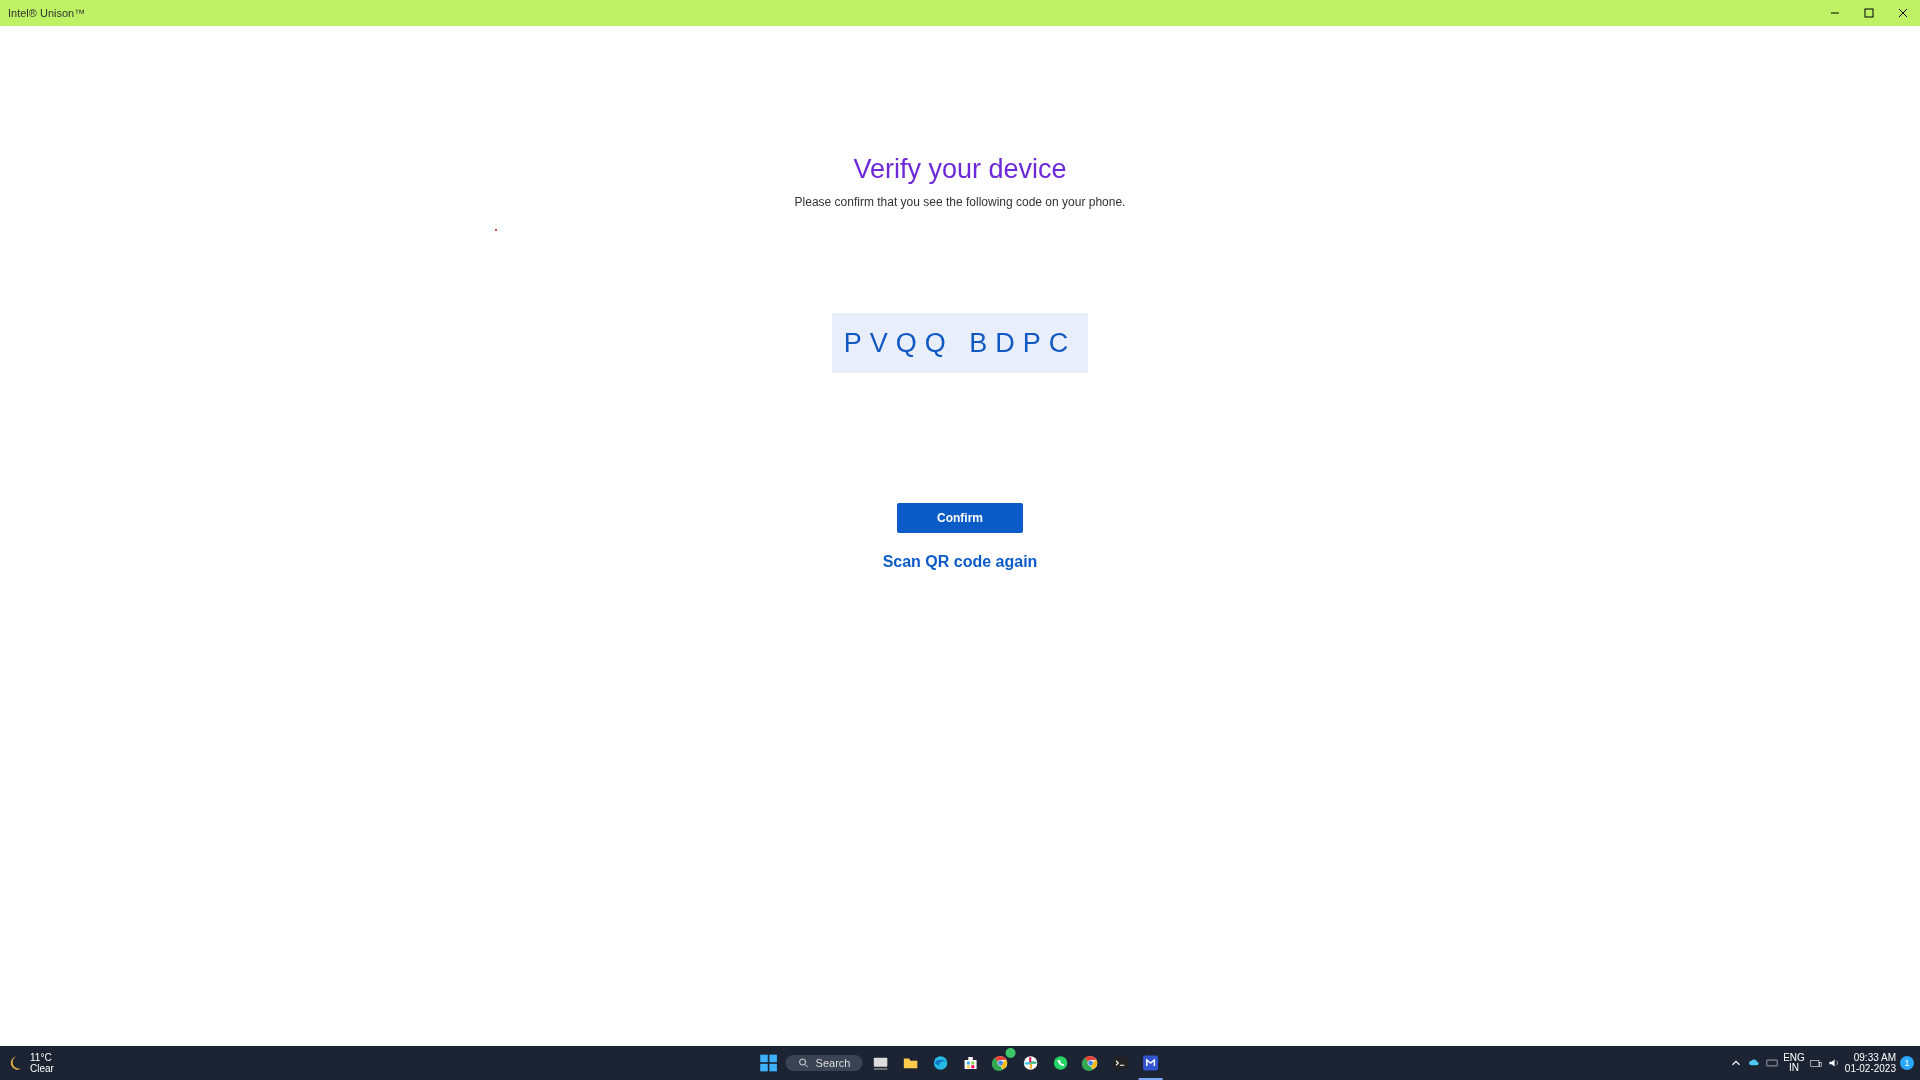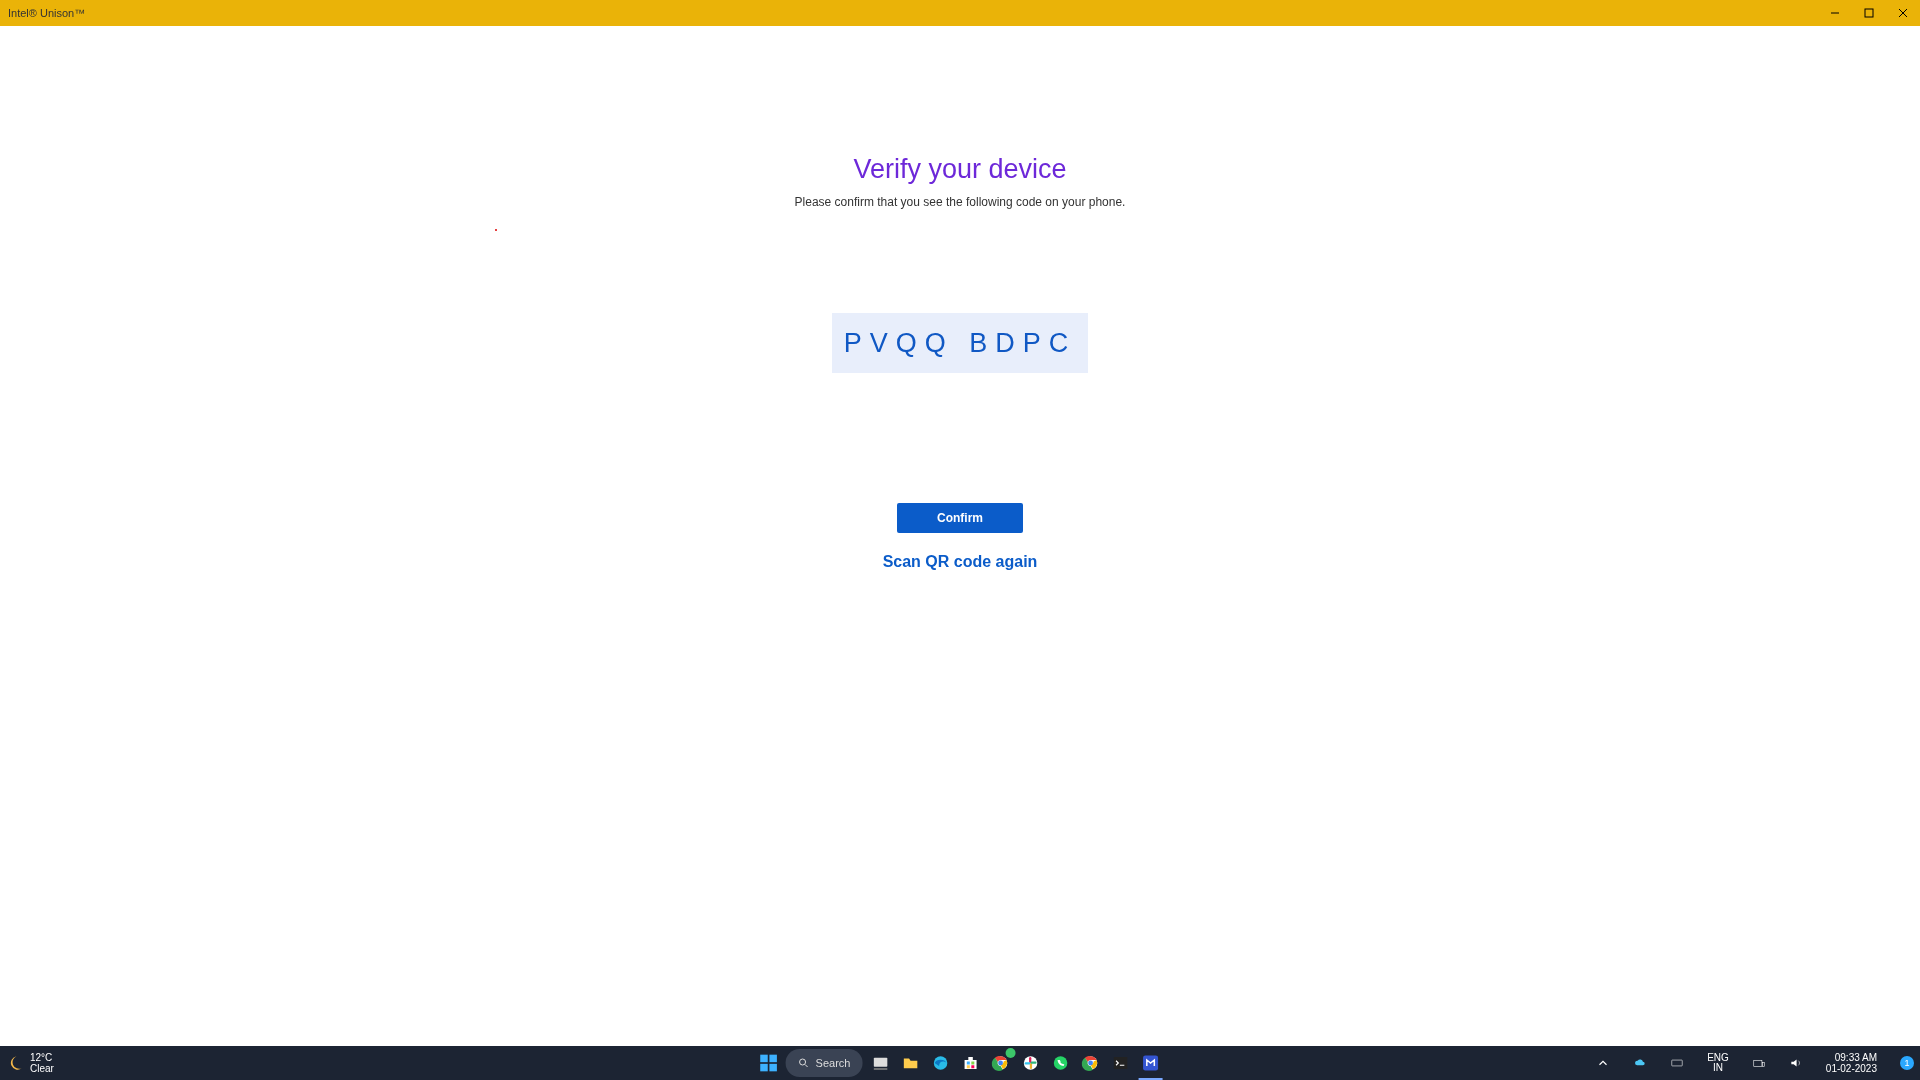--- a/index.html
+++ b/index.html
@@ -1,37 +1,37 @@
 <!DOCTYPE html>
 <html><head>
 <meta charset="utf-8">
 <style>
   html,body{margin:0;padding:0;width:1456px;height:816px;font-family:"Segoe UI",Arial,sans-serif;background:#fff;overflow:hidden;}
-  .title-bar{position:absolute;top:0;left:0;right:0;height:26px;background:#eab308;display:flex;align-items:center;justify-content:space-between;font-size:11px;color:#333;}
+  .title-bar{position:absolute;top:0;left:0;right:0;height:26px;background:#bef264;display:flex;align-items:center;justify-content:space-between;font-size:11px;color:#333;}
   .title-bar .title{padding-left:8px;}
   .title-bar .win-controls{display:flex;}
   .win-btn{width:34px;height:26px;display:flex;align-items:center;justify-content:center;cursor:pointer;}
   .win-btn svg{width:10px;height:10px;stroke:#000;fill:none;stroke-width:1;}
   .content{position:absolute;top:26px;left:0;right:0;bottom:34px;background:#fff;display:flex;flex-direction:column;align-items:center;}
   .heading{margin-top:128px;font-size:27px;font-weight:500;color:#6d28d9;}
   .sub{margin-top:10px;font-size:12px;color:#333;}
   .red-dot{position:absolute;left:495px;top:203px;width:2px;height:2px;background:#d00;border-radius:50%;}
   .code-box{margin-top:104px;width:256px;height:60px;background:#e8eefb;display:flex;align-items:center;justify-content:center;font-size:27px;color:#1058c4;letter-spacing:8px;font-weight:400;}
   .confirm-btn{margin-top:130px;width:126px;height:30px;background:#0b5cc9;border:none;color:#fff;font-size:12px;font-weight:600;border-radius:2px;cursor:pointer;}
   .scan-link{margin-top:20px;font-size:16px;color:#0b5cc9;font-weight:600;cursor:pointer;}
   .taskbar{position:absolute;left:0;right:0;bottom:0;height:34px;background:#1c2433;display:flex;align-items:center;color:#fff;font-size:10px;}
   .weather{display:flex;align-items:center;padding-left:6px;gap:6px;}
   .weather .moon{width:18px;height:18px;}
   .weather .wtext{display:flex;flex-direction:column;line-height:11px;}
   .tb-center{position:absolute;left:50%;transform:translateX(-50%);display:flex;align-items:center;gap:6px;}
   .start-btn{width:22px;height:22px;display:flex;align-items:center;justify-content:center;}
-  .search-pill{display:flex;align-items:center;gap:6px;background:#3a4354;height:28px;padding:0 12px;border-radius:14px;font-size:11px;color:#ddd;}
+  .search-pill{display:flex;align-items:center;gap:6px;background:#3a4354;height:16px;padding:0 12px;border-radius:14px;font-size:11px;color:#ddd;}
   .tb-icon{width:24px;height:24px;display:flex;align-items:center;justify-content:center;}
   .tb-icon.active{border-bottom:2px solid #7aa8ff;height:30px;margin-top:2px;}
-  .tb-right{margin-left:auto;display:flex;align-items:center;gap:23px;padding-right:6px;}
+  .tb-right{margin-left:auto;display:flex;align-items:center;gap:4px;padding-right:6px;}
   .lang{display:flex;flex-direction:column;align-items:center;line-height:10px;font-size:10px;}
   .clock{display:flex;flex-direction:column;align-items:flex-end;line-height:11px;font-size:10px;}
   .notif-dot{width:14px;height:14px;border-radius:50%;background:#2aa8ff;display:flex;align-items:center;justify-content:center;font-size:9px;}
   .tray-ico{width:14px;height:14px;display:flex;align-items:center;justify-content:center;}
   .tray-ico svg{width:14px;height:14px;}
 </style>
 </head>
 <body>
 
 <div class="title-bar">
@@ -64,21 +64,21 @@
   <button class="confirm-btn">Confirm</button>
   <div class="scan-link">Scan QR code again</div>
 </div>
 
 <div class="taskbar">
   <div class="weather">
     <svg class="moon" viewBox="0 0 24 24">
         <path d="M14 3a9 9 0 1 0 7 16 8 8 0 0 1-7-16z" fill="#f4b84a"></path>
       </svg>
     <div class="wtext">
-      <span>12°C</span>
+      <span>11°C</span>
       <span>Clear</span>
     </div>
   </div>
 
   <div class="tb-center">
     <div class="start-btn">
       <svg viewBox="0 0 24 24" width="20" height="20">
           <rect x="2" y="2" width="9" height="9" fill="#3db1ff"></rect>
           <rect x="13" y="2" width="9" height="9" fill="#3db1ff"></rect>
           <rect x="2" y="13" width="9" height="9" fill="#3db1ff"></rect>

